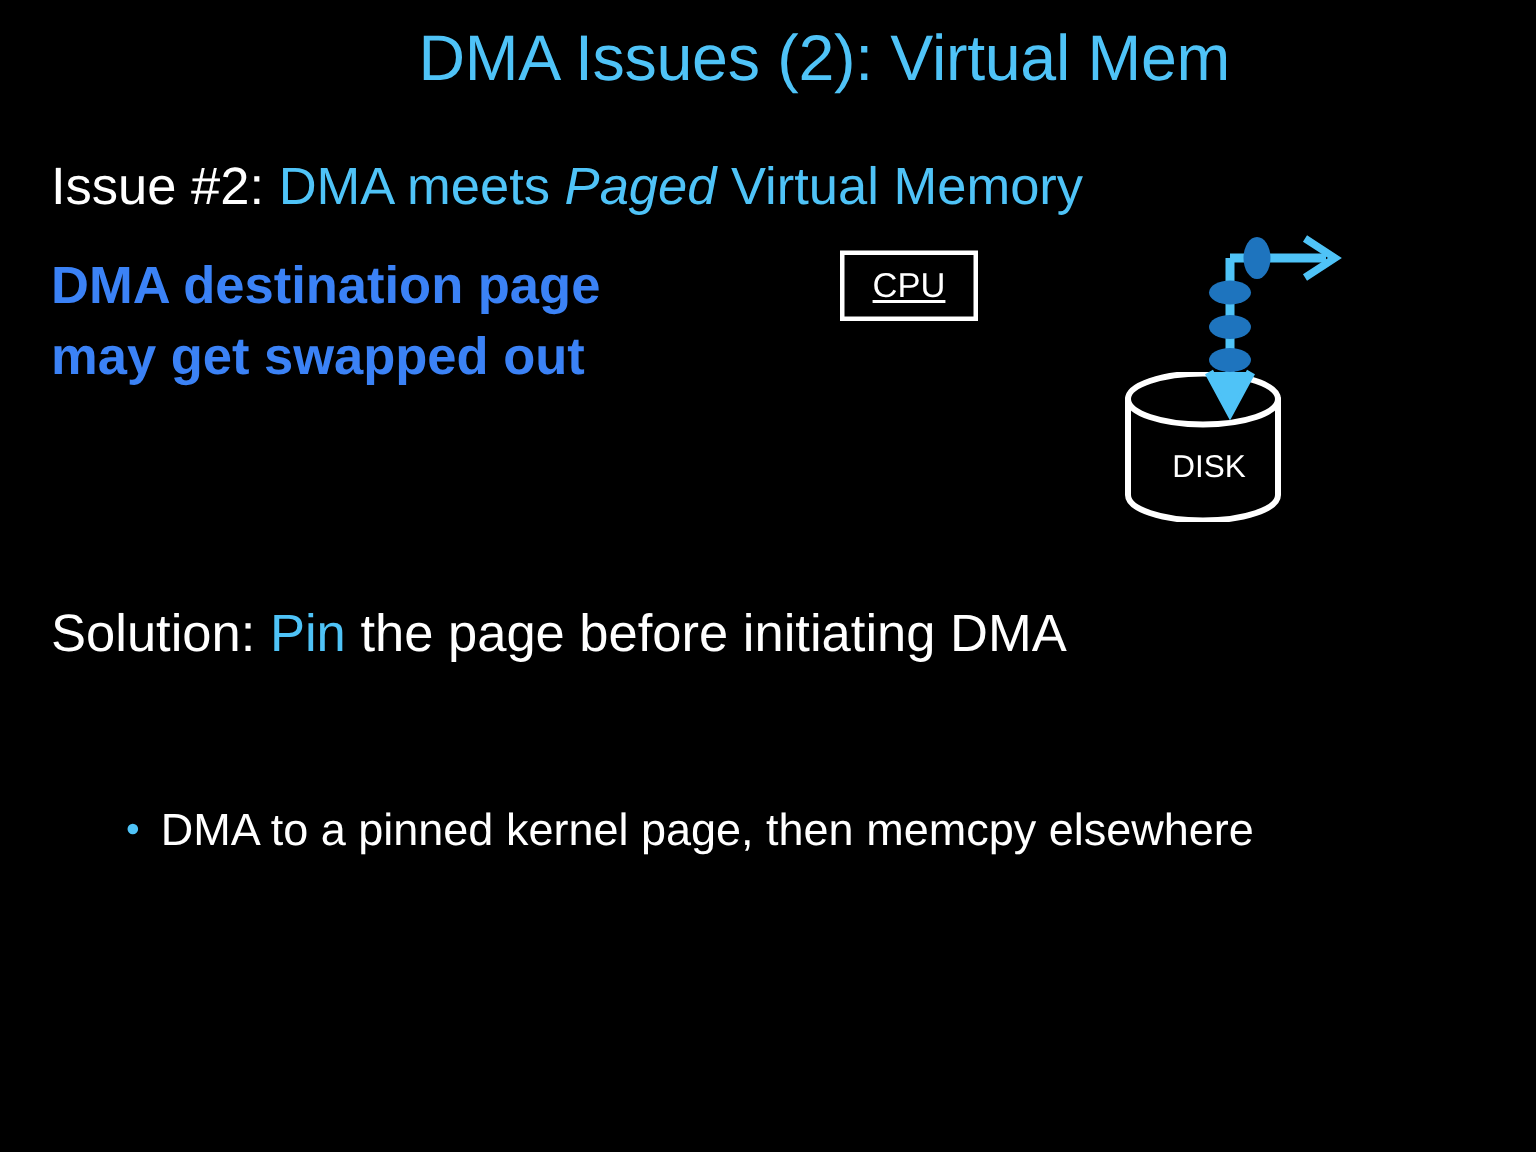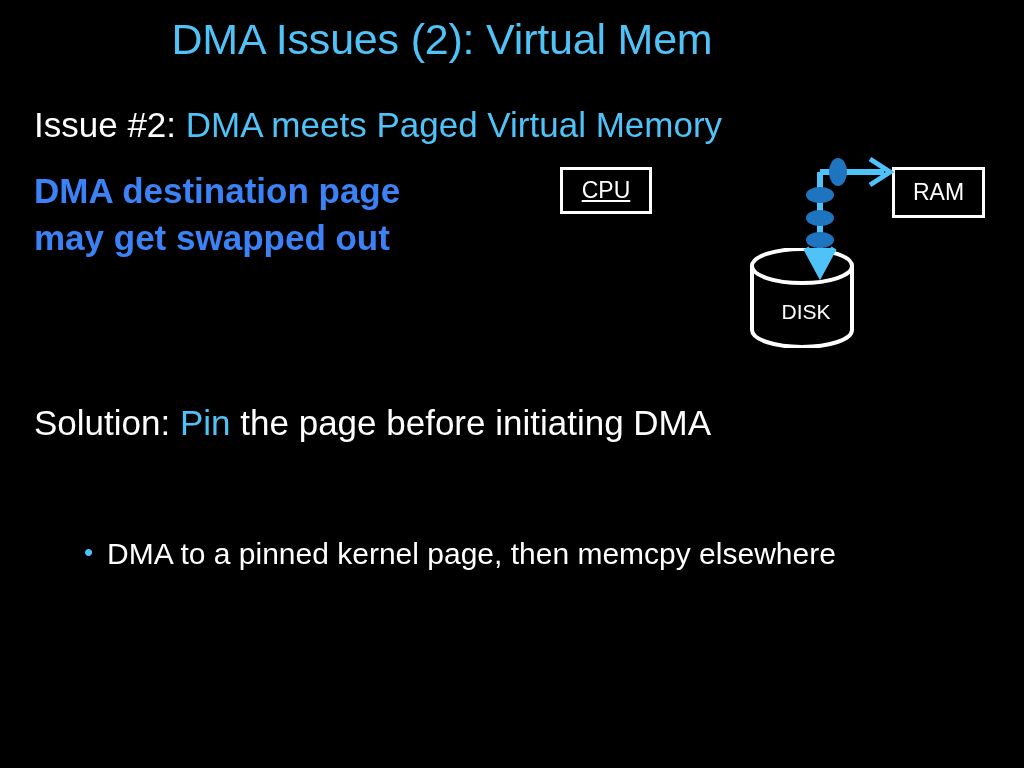--- a/index.html
+++ b/index.html
@@ -21,46 +21,45 @@
     inset: 0;
     background: #000000;
   }
 
   
   .slide-title {
     position: absolute;
     left: 0;
     top: 18px;
     width: 820px;
-    text-align: center;
+    text-align: right;
     font-size: 43px;
     line-height: 1.0;
     letter-spacing: -0.2px;
     color: #4FC3F7;
     white-space: nowrap;
-    padding-left: 32px;
   }
 
   
   .body-text {
     position: absolute;
     left: 34px;
     top: 102px;
     width: 860px;
   }
 
   .line {
     font-size: 35px;
     line-height: 1.3;
     color: #ffffff;
     white-space: nowrap;
   }
 
   .blue { color: #4FC3F7; }
-  .italic { }
+  .italic { font-style: italic; }
 
   .lead-line { margin-bottom: 6px; }
 
   .para-left {
     position: absolute;
     left: 34px;
     top: 168px;
     width: 470px;
     font-size: 35px;
     line-height: 1.33;
@@ -176,23 +175,20 @@
     <span class="bullet-dot">•</span>
     <span class="bullet-text">DMA to a pinned kernel page, then memcpy elsewhere</span>
   </div>
 
   <div class="diagram">
 
     <div class="node-box node-cpu">
       <span>CPU</span>
     </div>
 
-    <div class="node-box node-ram">
-      <span>RAM</span>
-    </div>
 
     <div class="disk">
       <svg width="108" height="100" viewBox="0 0 108 100">
 
         <path d="M4,18 L4,82 A50,17 0 0 0 104,82 L104,18" fill="#000000" stroke="#ffffff" stroke-width="4" stroke-linecap="round" stroke-linejoin="round"></path>
 
         <ellipse cx="54" cy="18" rx="50" ry="17" fill="#000000" stroke="#ffffff" stroke-width="4"></ellipse>
       </svg>
       <div class="disk-label">DISK</div>
     </div>

